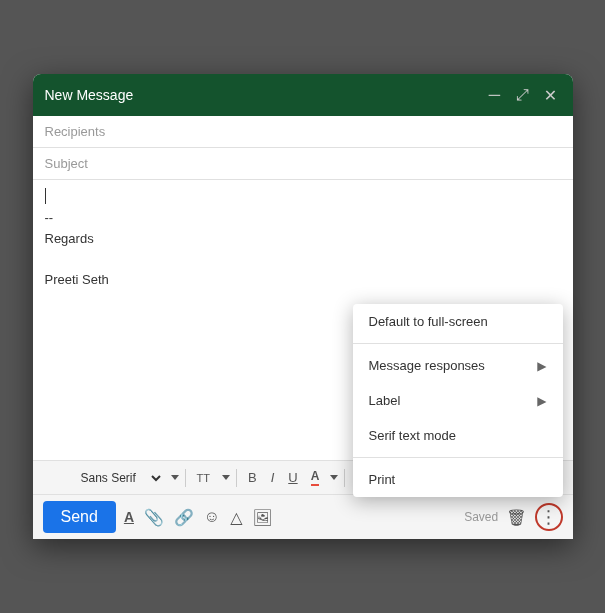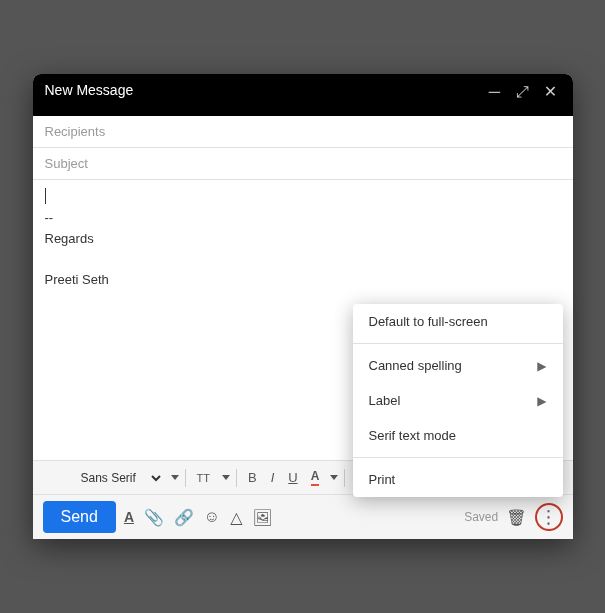--- a/index.html
+++ b/index.html
@@ -16,26 +16,26 @@
       width: 540px;
       background: #fff;
       border-radius: 8px 8px 0 0;
       box-shadow: 0 8px 30px rgba(0,0,0,0.5);
       display: flex;
       flex-direction: column;
       overflow: visible;
       position: relative;
     }
     .compose-header {
-      background: #000000;
+      background: #14532d;
       color: #fff;
       padding: 8px 12px;
       border-radius: 8px 8px 0 0;
       display: flex;
-      align-items: flex-start;
+      align-items: center;
       justify-content: space-between;
       height: 42px;
       gap: 39px;
     }
     .compose-title {
       font-size: 14px;
       font-weight: 500;
       color: #fff;
     }
     .header-actions {
@@ -330,21 +330,21 @@
       <button class="more-btn">⋮</button>
     </div>
   </div>
 
   <div class="dropdown-menu">
     <div class="menu-item">
       <span>Default to full-screen</span>
     </div>
     <div class="menu-divider"></div>
     <div class="menu-item">
-      <span>Canned spelling</span>
+      <span>Message responses</span>
       <span class="arrow">▶</span>
     </div>
     <div class="menu-item">
       <span>Label</span>
       <span class="arrow">▶</span>
     </div>
     <div class="menu-item">
       <span>Serif text mode</span>
     </div>
     <div class="menu-divider"></div>

